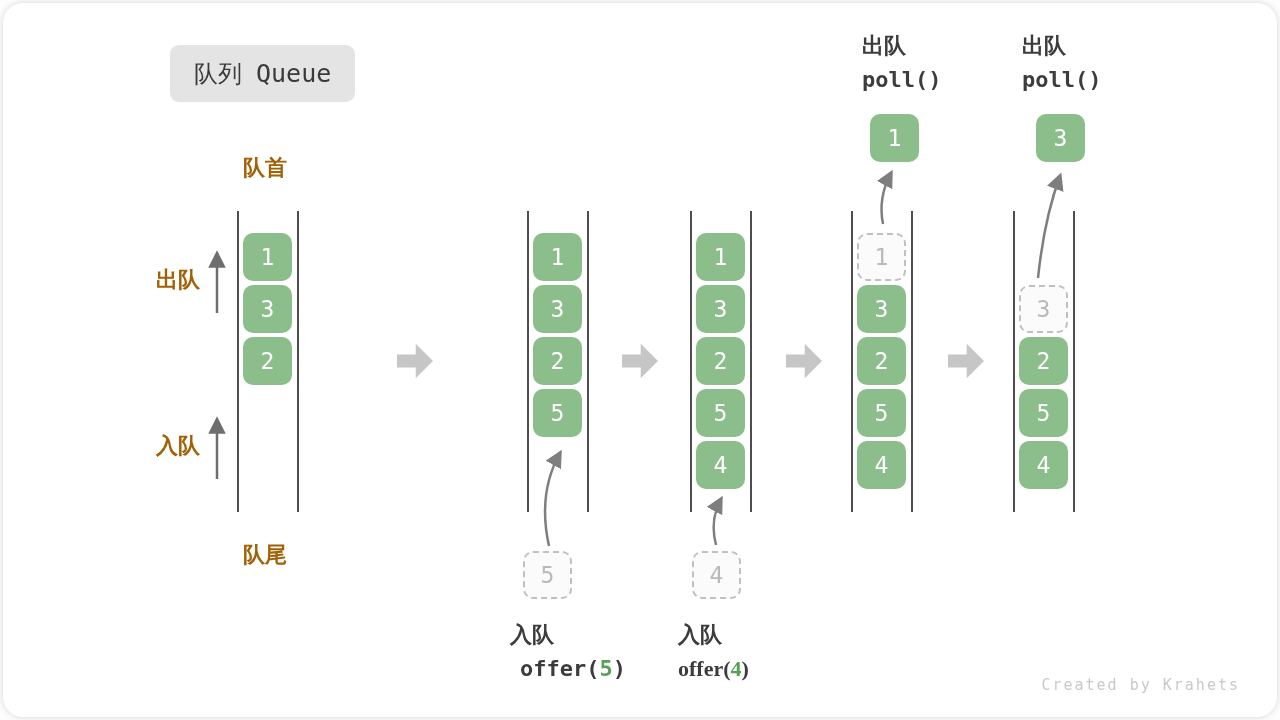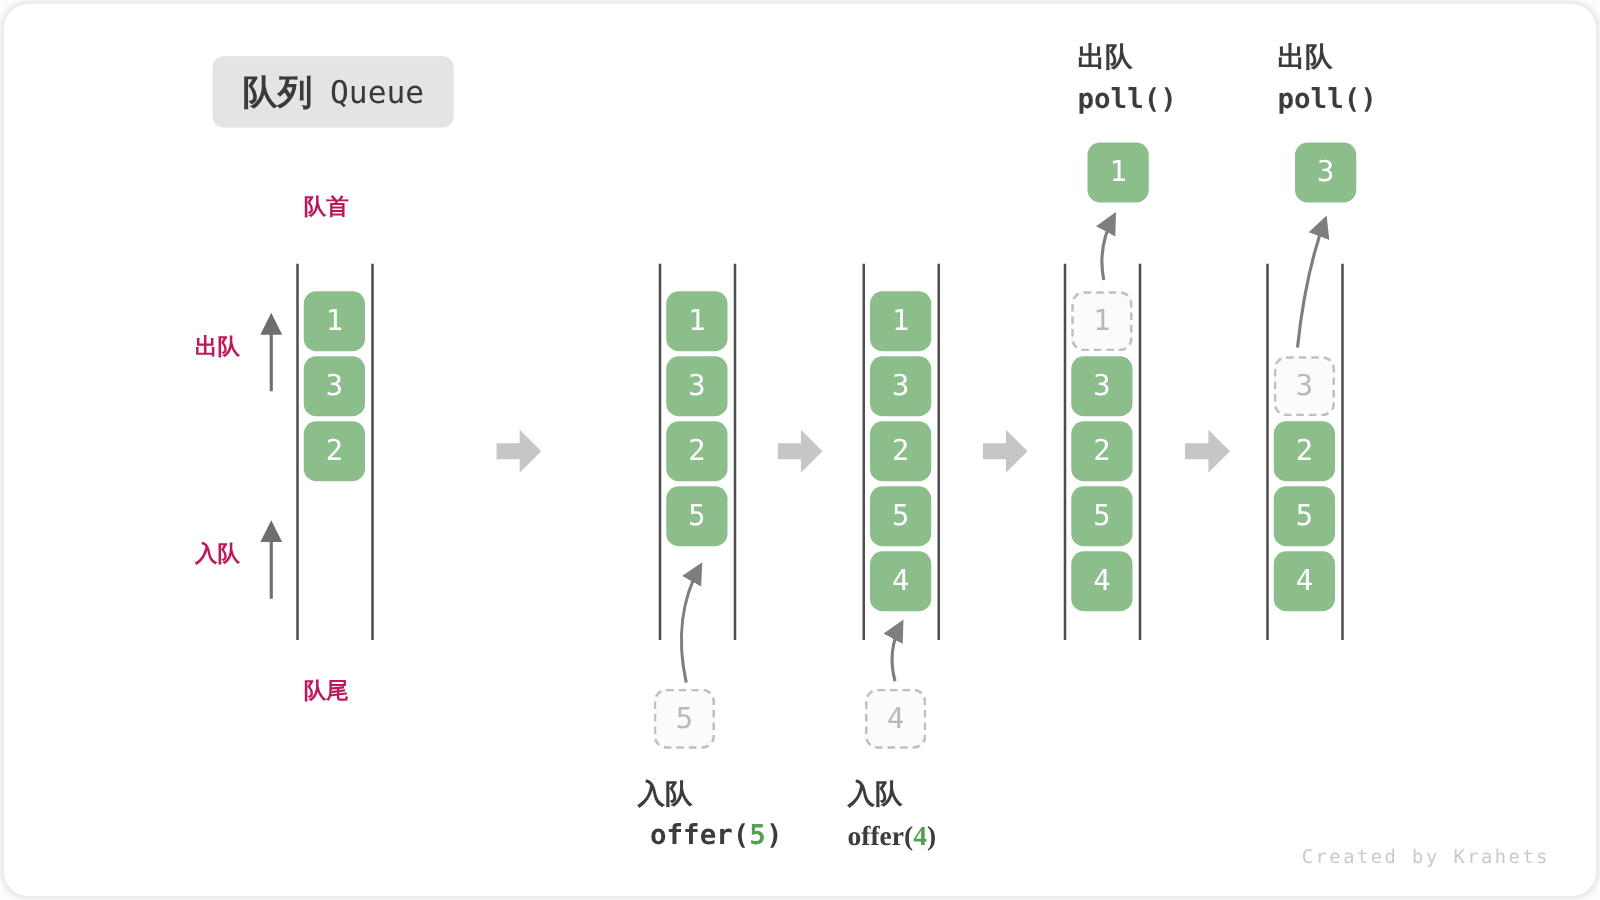--- a/index.html
+++ b/index.html
@@ -15,26 +15,26 @@
     background:#ffffff; border-radius:20px;
     box-shadow:0 0 7px rgba(0,0,0,0.16);
   }
 
   
   .badge {
     position:absolute; left:170px; top:45px; height:57px;
     display:inline-flex; align-items:center; gap:14px;
     padding:0 24px; background:#e4e4e4; border-radius:9px;
   }
-  .badge .zh { font-size:28px; font-weight:bold; color:#3a3a3a; }
+  .badge .zh { font-size:24px; font-weight:normal; color:#3a3a3a; }
   .badge .en { font-size:25px; color:#3a3a3a;
     font-family:"DejaVu Sans Mono","Liberation Mono",monospace; }
 
   
-  .cjk-label { position:absolute; font-size:18px; font-weight:bold; color:#be185d; white-space:nowrap; }
+  .cjk-label { position:absolute; font-size:22px; font-weight:bold; color:#a16207; white-space:nowrap; }
 
   
   .vline { position:absolute; top:211px; width:2px; height:301px; background:#4d4d4d; }
 
   
   .cell {
     position:absolute; width:49px; height:48px;
     background:var(--cell-green,#8CBE8C); border-radius:10px;
     display:flex; align-items:center; justify-content:center;
     color:#ffffff; font-size:23px;

